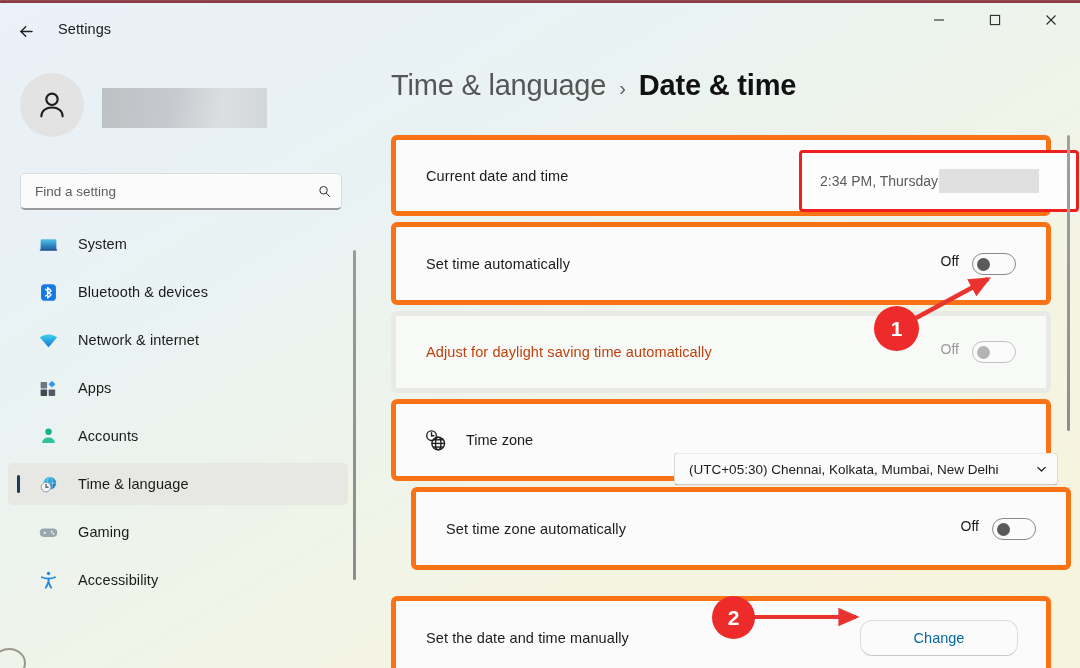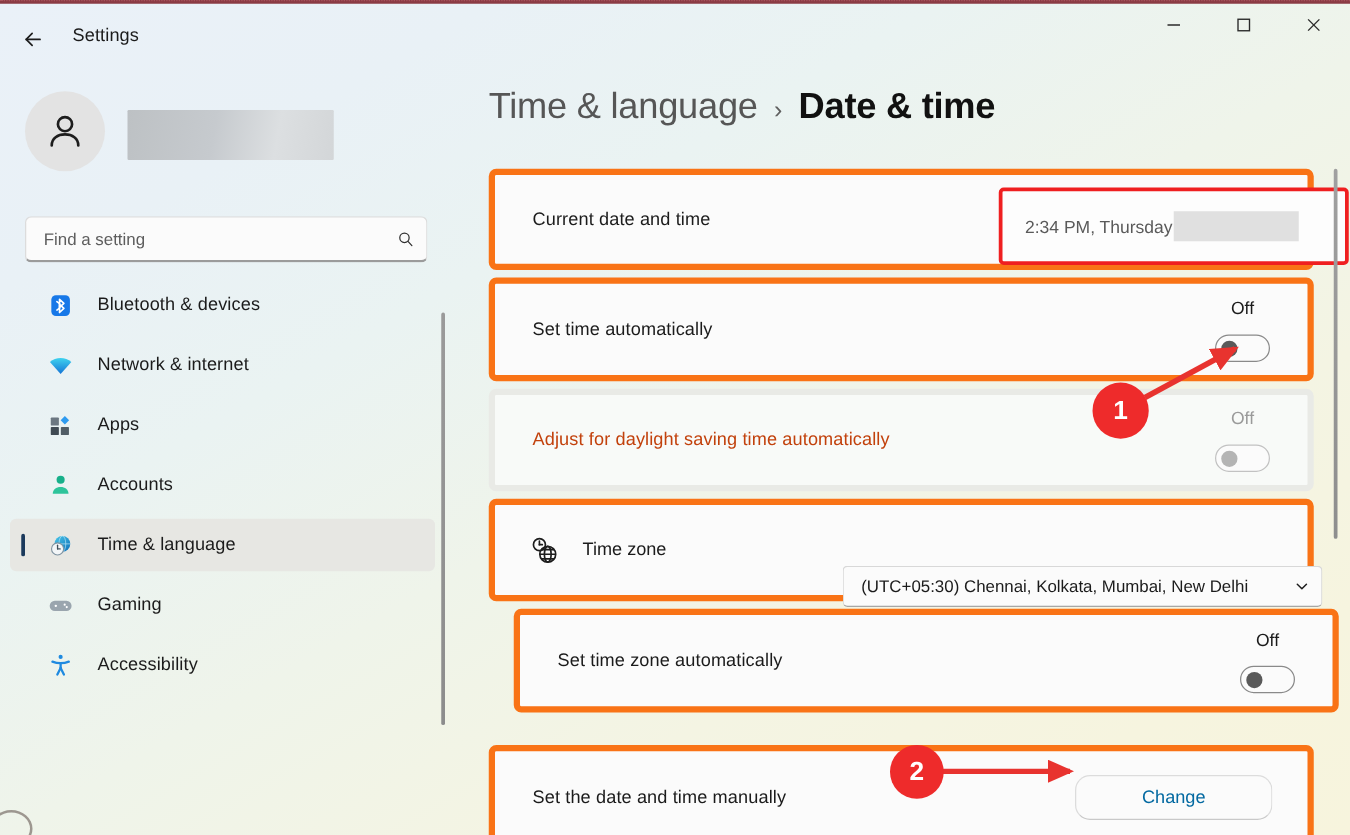--- a/index.html
+++ b/index.html
@@ -202,21 +202,21 @@
   #datetime-redacted {
     display: inline-block;
     width: 100px; height: 24px;
     background: #e0e0e0;
     margin-left: 1px;
   }
 
   
   .toggle-group {
     position: absolute; right: 30px; top: 50%; transform: translateY(-50%);
-    display: flex; align-items: center; gap: 13px; flex-direction: column;
+    display: flex; align-items: flex-start; gap: 13px;
   }
   .toggle-state { font-size: 14px; color: #1b1b1b; }
   .toggle-state.muted { color: #9a9a9a; }
   .toggle-switch {
     width: 44px; height: 22px;
     border-radius: 11px;
     border: 1px solid #8a8a8a;
     background: #fbfbfb;
     position: relative;
   }
@@ -350,20 +350,35 @@
     <div id="search-icon">
       <svg viewBox="0 0 24 24" fill="none" stroke="currentColor" stroke-width="1.6">
         <circle cx="10.5" cy="10" r="6"></circle>
           <line x1="15" y1="14.6" x2="20" y2="20" stroke-linecap="round"></line>
       </svg>
     </div>
   </div>
 
   <div id="nav-list">
 
+    <div class="nav-item">
+      <span class="nav-icon">
+        <svg viewBox="0 0 24 24">
+          <defs>
+              <linearGradient id="gSys" x1="0" y1="0" x2="0" y2="1">
+            <stop offset="0" stop-color="#4fc3e8"></stop>
+                <stop offset="1" stop-color="#1f5fa8"></stop>
+          </linearGradient>
+            </defs>
+          <rect x="3" y="6" width="18" height="12" rx="1.6" fill="url(#gSys)"></rect>
+          <rect x="2" y="17.4" width="20" height="1.7" rx=".8" fill="#1b4f8c"></rect>
+        </svg>
+      </span>
+      <span class="nav-label">System</span>
+    </div>
 
     <div class="nav-item">
       <span class="nav-icon">
         <svg viewBox="0 0 24 24">
           <rect x="3.5" y="2.5" width="17" height="19" rx="4.2" fill="#1778e8"></rect>
           <path d="M11 6.2l4 3.7-4 3.7V6.2z" fill="none" stroke="#fff" stroke-width="1.5" stroke-linejoin="round"></path>
           <path d="M11 10.9l4 3.7-4 3.7v-7.4z" fill="none" stroke="#fff" stroke-width="1.5" stroke-linejoin="round"></path>
           <line x1="8.6" y1="8.3" x2="11" y2="10.2" stroke="#fff" stroke-width="1.5" stroke-linecap="round"></line>
           <line x1="8.6" y1="16.1" x2="11" y2="14.2" stroke="#fff" stroke-width="1.5" stroke-linecap="round"></line>
         </svg>

